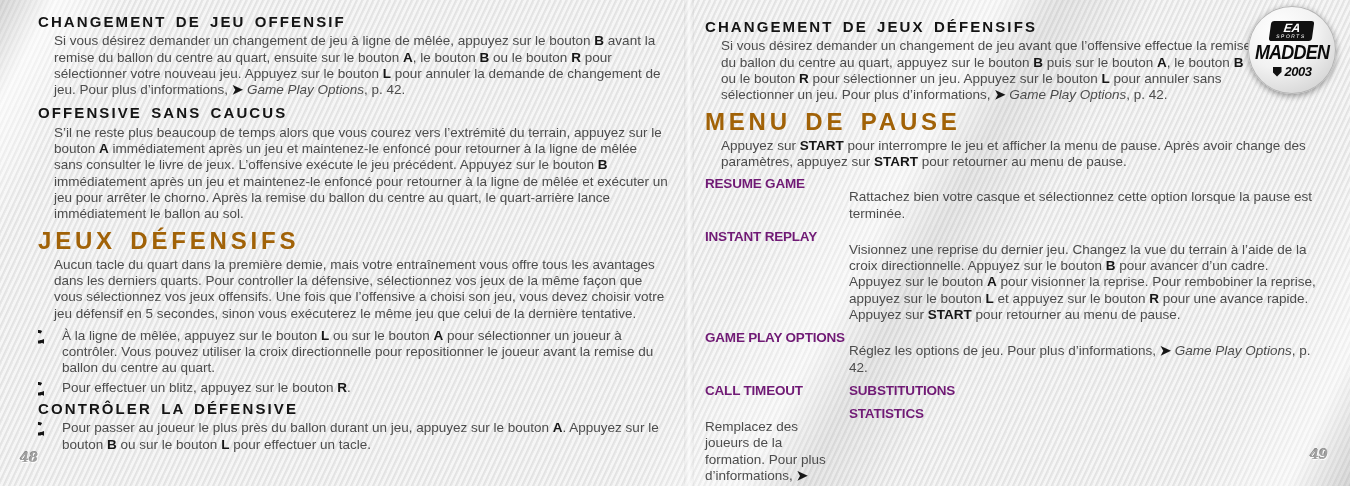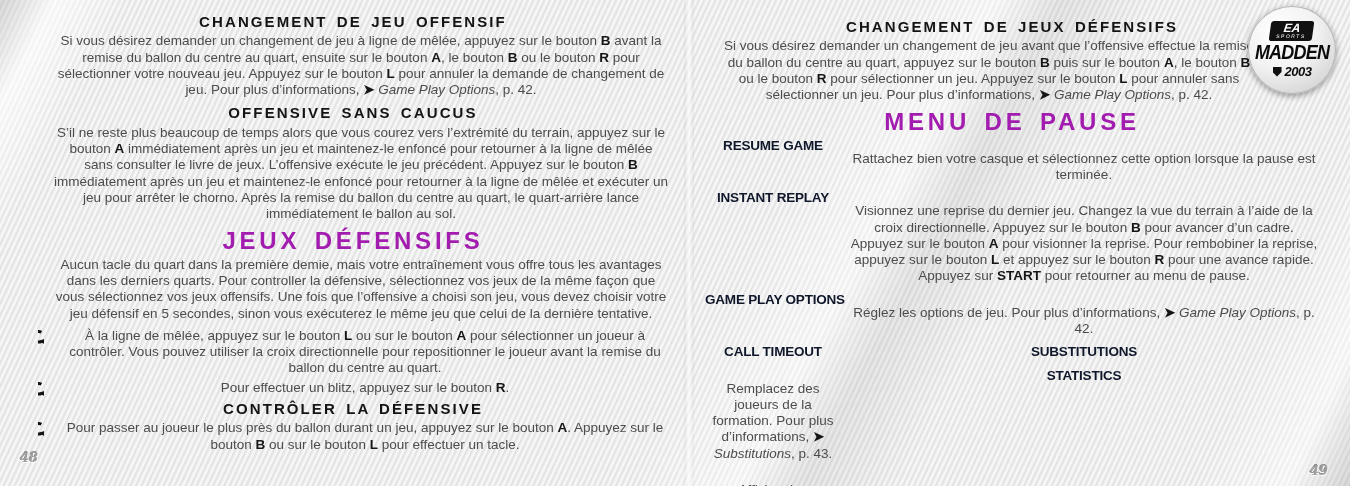--- a/index.html
+++ b/index.html
@@ -20,49 +20,49 @@
     content:""; position:absolute; inset:0; pointer-events:none;
     background:
       linear-gradient(118deg, rgba(150,150,150,.30) 0%, rgba(255,255,255,.65) 3.5%, rgba(255,255,255,0) 8%),
       linear-gradient(118deg, rgba(255,255,255,0) 55%, rgba(255,255,255,.45) 62%, rgba(160,160,160,.18) 66%, rgba(255,255,255,0) 72%),
       linear-gradient(295deg, rgba(140,140,140,.28) 0%, rgba(255,255,255,.5) 4%, rgba(255,255,255,0) 10%);
   }
   .gutter {
     position:absolute; left:684px; top:0; width:10px; height:486px; pointer-events:none;
     background:linear-gradient(90deg, rgba(0,0,0,.05), rgba(255,255,255,.65) 50%, rgba(0,0,0,.05));
   }
-  .col { position:absolute; z-index:2;text-align:center; }
+  .col { position:absolute; z-index:2; }
   .col-left  { left:38px;  top:13px; width:630px; }
   .col-right { left:705px; top:18px; width:614px; }
 
   .h-small {
     font-weight:bold; color:#141414; font-size:15px; letter-spacing:2.1px;
     word-spacing:3px; margin:0 0 3px 0; line-height:1.15;
   }
   .h-big {
-    font-weight:bold; color:#a21caf; font-size:24px; letter-spacing:3.8px;
+    font-weight:bold; color:#a16207; font-size:24px; letter-spacing:3.8px;
     word-spacing:4px; margin:2px 0 3px 0; line-height:1.05;
   }
   .body-text {
     color:#4c4c4c; font-size:13.5px; line-height:16.3px; margin:0 0 6px 16px;
   }
   .body-text .b, .menu-desc .b { font-weight:bold; color:#161616; }
   .body-text .i, .menu-desc .i { font-style:italic; }
 
   .bullet-list { margin:0 0 4px 0; }
   .bullet-item { display:flex; align-items:flex-start; margin:0 0 3px 0; }
   .bullet-icon { flex:0 0 16px; margin:2px 8px 0 0; }
   .bullet-text { flex:1; color:#4c4c4c; font-size:13.5px; line-height:16.3px; }
   .bullet-text .b { font-weight:bold; color:#161616; }
 
   .narrow { width:536px; }
 
   .menu-table { display:grid; grid-template-columns:136px 1fr; column-gap:8px; row-gap:7px; }
   .menu-label {
-    font-weight:bold; color:#0f172a; font-size:13.5px; letter-spacing:-0.2px;
+    font-weight:bold; color:#701a75; font-size:13.5px; letter-spacing:-0.2px;
     white-space:nowrap; line-height:16.3px;
   }
   .menu-desc { color:#4c4c4c; font-size:13.5px; line-height:16.3px;margin-top:13px; }
 
   
   .logo { position:absolute; top:6px; right:14px; z-index:3; }
   .logo-circle {
     width:88px; height:88px; border-radius:50%;
     background:radial-gradient(circle at 35% 28%, #ffffff 0%, #f2f2f2 45%, #d6d6d6 80%, #bdbdbd 100%);
     box-shadow:0 2px 6px rgba(0,0,0,.4), inset 0 0 0 1px #b5b5b5;
@@ -82,21 +82,21 @@
   .shield-icon { width:9px; height:10px; background:#111;
     clip-path:polygon(0 0, 100% 0, 100% 55%, 50% 100%, 0 55%); }
   .year-text { font-weight:bold; font-style:italic; font-size:13px; color:#0b0b0b; letter-spacing:-0.5px; }
 
   .pn {
     position:absolute; z-index:3; font-family:"DejaVu Serif", serif;
     font-style:italic; font-weight:bold; font-size:13px; color:#9f9f9f;
     text-shadow:0.6px 0.6px 0 #ffffff, -0.6px -0.6px 0 #8a8a8a;
   }
   .pn-left  { left:20px;  bottom:21px;text-align:center; }
-  .pn-right { right:22px; bottom:8px; }
+  .pn-right { right:22px; bottom:24px; }
 </style>
 </head>
 <body>
 
 <div class="page">
   <div class="gutter"></div>
 
   <div class="col col-left">
     <div class="h-small">CHANGEMENT DE JEU OFFENSIF</div>
     <p class="body-text"><span>Si vous désirez demander un changement de jeu à ligne de mêlée, appuyez sur le bouton </span><span class="b">B</span><span> avant la remise du ballon du centre au quart, ensuite sur le bouton </span><span class="b">A</span><span>, le bouton </span><span class="b">B</span><span> ou le bouton </span><span class="b">R</span><span> pour sélectionner votre nouveau jeu.  Appuyez sur le bouton </span><span class="b">L</span><span> pour annuler la demande de changement de jeu. Pour plus d’informations, </span><span class="b">➤ </span><span class="i">Game Play Options</span><span>, p. 42.</span></p>
@@ -134,20 +134,21 @@
         <div class="bullet-text"><span>Pour passer au joueur le plus près du ballon durant un jeu, appuyez sur le bouton </span><span class="b">A</span><span>. Appuyez sur le bouton </span><span class="b">B</span><span> ou sur le bouton </span><span class="b">L</span><span> pour effectuer un tacle.</span></div>
       </div>
     </div>
   </div>
 
   <div class="col col-right">
     <div class="h-small">CHANGEMENT DE JEUX DÉFENSIFS</div>
     <p class="body-text narrow"><span>Si vous désirez demander un changement de jeu avant que l’offensive effectue la remise du ballon du centre au quart, appuyez sur le bouton </span><span class="b">B</span><span> puis sur le bouton </span><span class="b">A</span><span>, le bouton </span><span class="b">B</span><span> ou le bouton </span><span class="b">R</span><span> pour sélectionner un jeu.  Appuyez sur le bouton </span><span class="b">L</span><span> pour annuler sans sélectionner un jeu. Pour plus d’informations, </span><span class="b">➤ </span><span class="i">Game Play Options</span><span>, p. 42.</span></p>
 
     <div class="h-big">MENU DE PAUSE</div>
+    <p class="body-text"><span>Appuyez sur </span><span class="b">START</span><span> pour interrompre le jeu et afficher la menu de pause. Après avoir change des paramètres, appuyez sur </span><span class="b">START</span><span> pour retourner au menu de pause.</span></p>
 
     <div class="menu-table">
       <div class="menu-label">RESUME GAME</div>
       <div class="menu-desc"><span>Rattachez bien votre casque et sélectionnez cette option lorsque la pause est terminée.</span></div>
 
       <div class="menu-label">INSTANT REPLAY</div>
       <div class="menu-desc"><span>Visionnez une reprise du dernier jeu. Changez la vue du terrain à l’aide de la croix directionnelle. Appuyez sur le bouton </span><span class="b">B</span><span> pour avancer d’un cadre. Appuyez sur le bouton </span><span class="b">A</span><span> pour visionner la reprise. Pour rembobiner la reprise, appuyez sur le bouton </span><span class="b">L</span><span> et appuyez sur le bouton </span><span class="b">R</span><span> pour une avance rapide. Appuyez sur </span><span class="b">START</span><span> pour retourner au menu de pause.</span></div>
 
       <div class="menu-label">GAME PLAY OPTIONS</div>
       <div class="menu-desc"><span>Réglez les options de jeu. Pour plus d’informations, </span><span class="b">➤ </span><span class="i">Game Play Options</span><span>, p. 42.</span></div>

